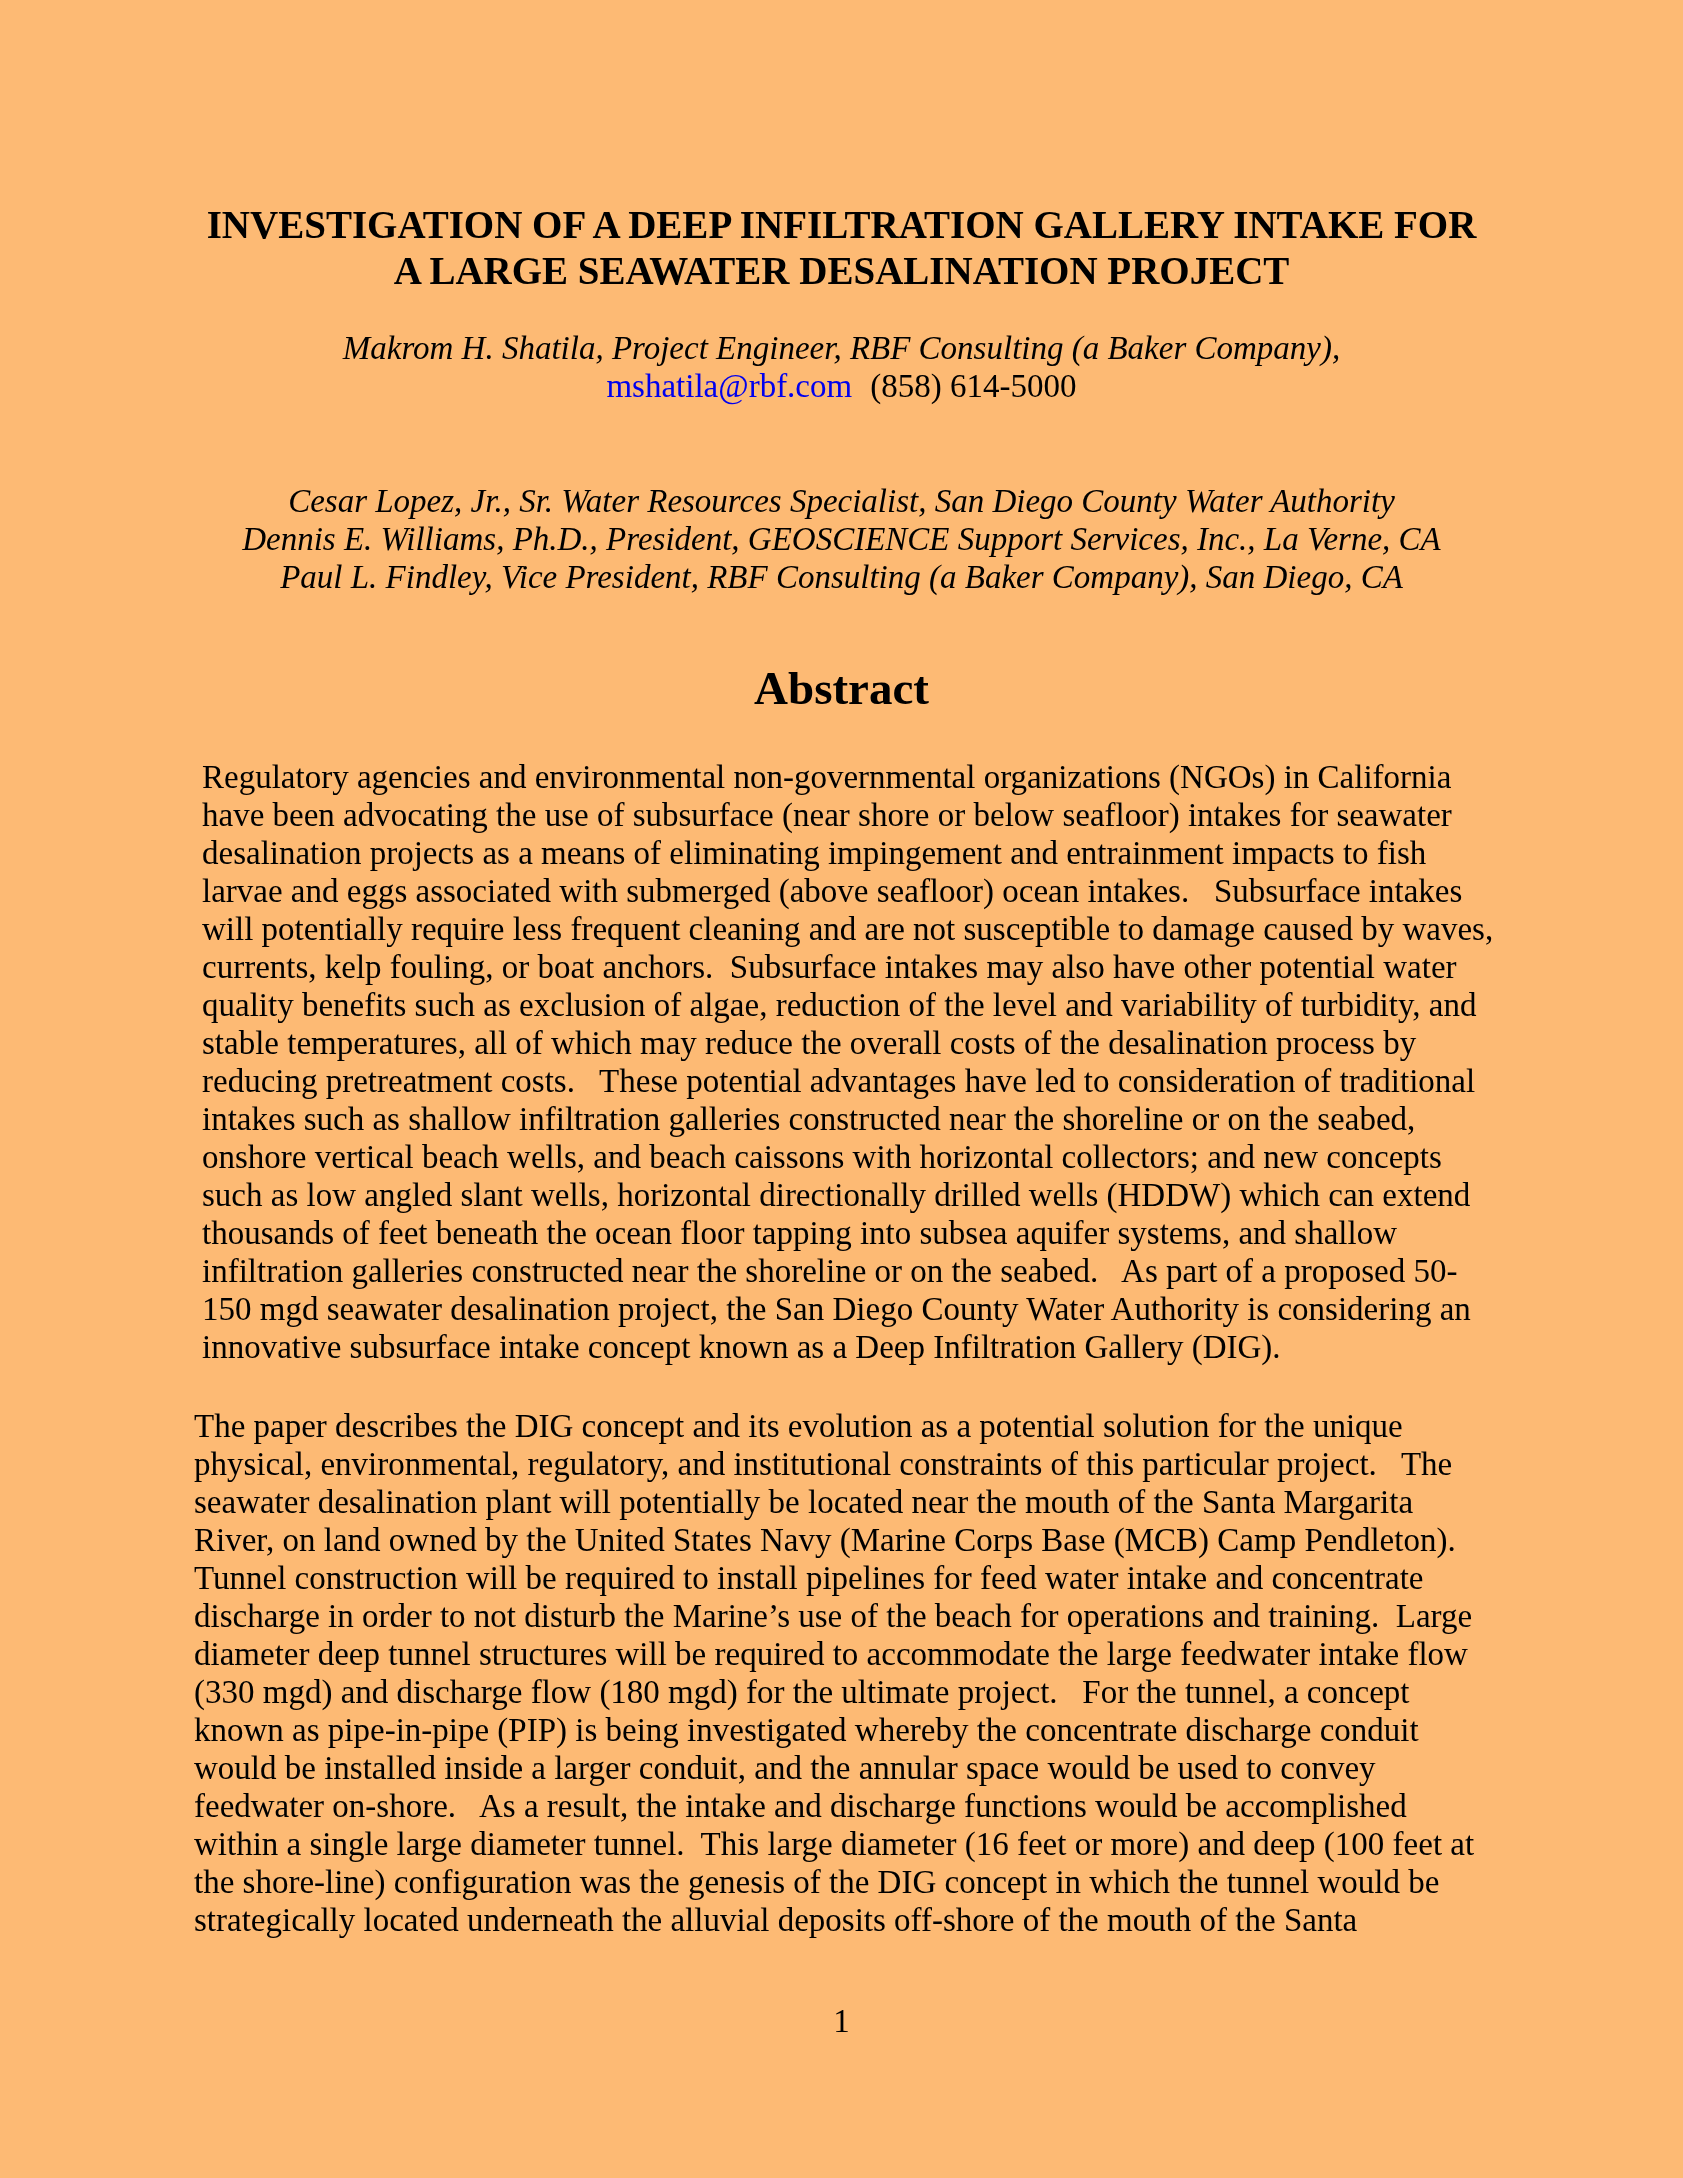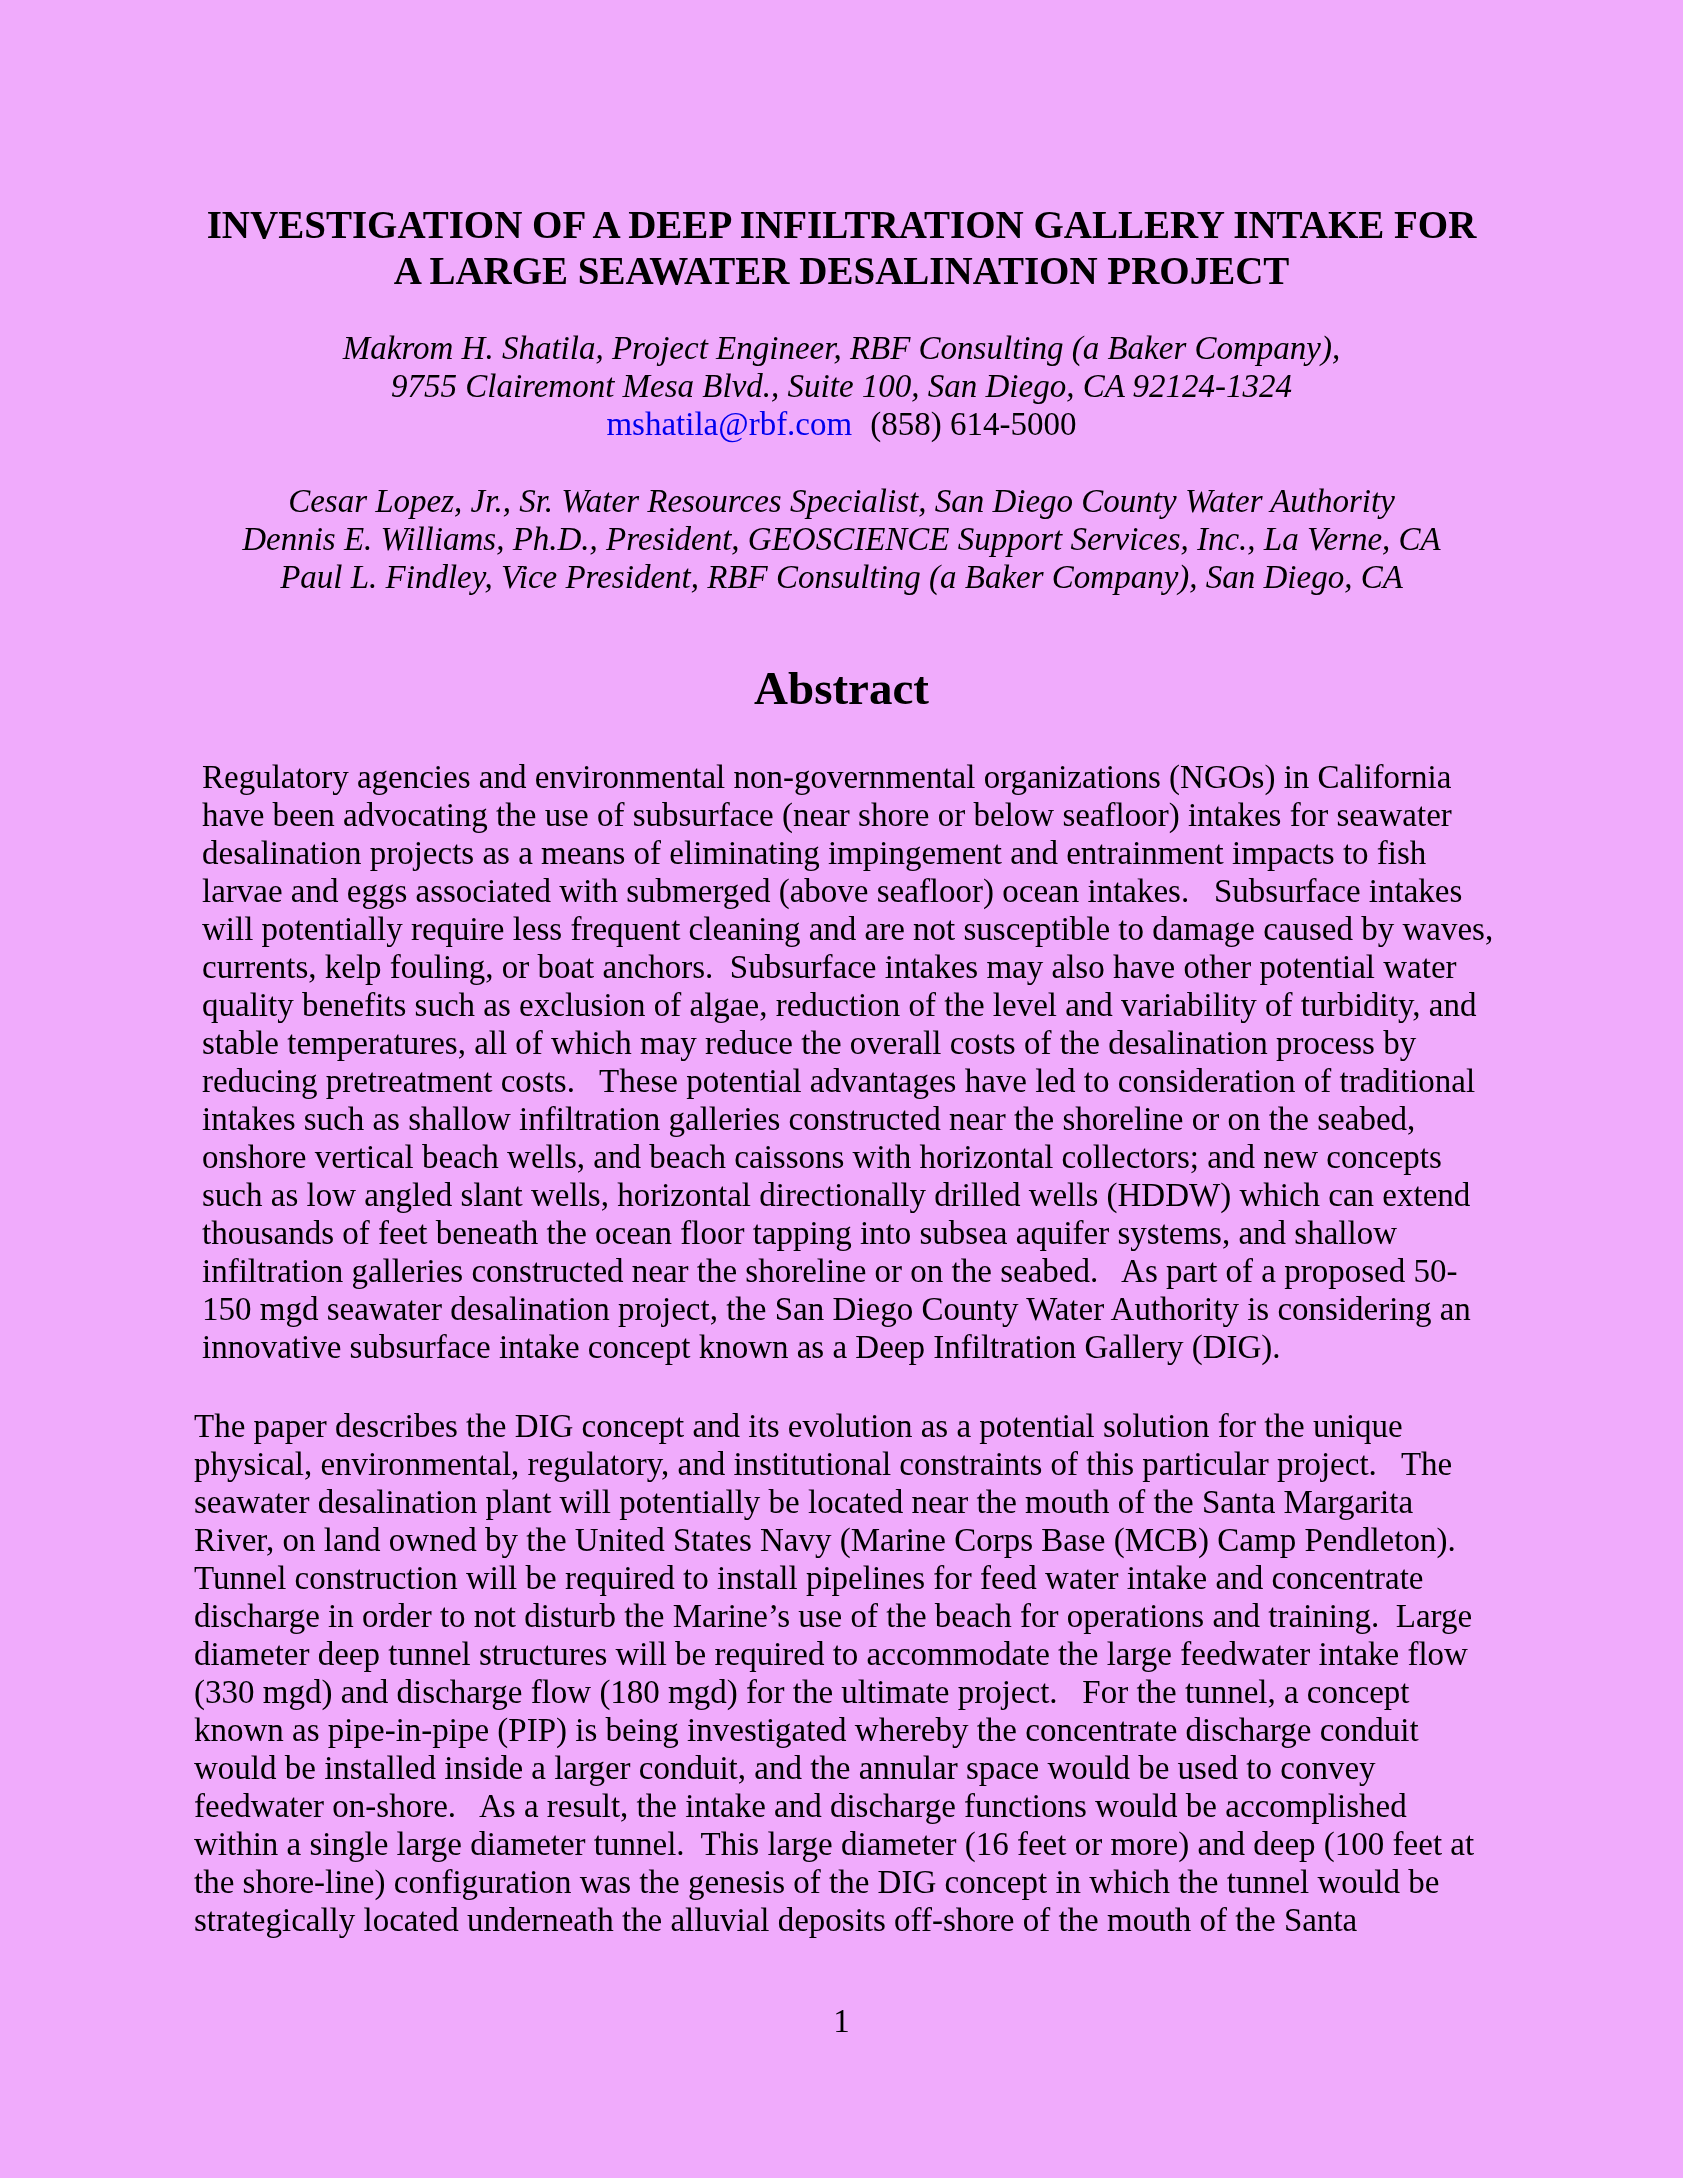--- a/index.html
+++ b/index.html
@@ -4,21 +4,21 @@
 <style>
   html, body {
     margin: 0;
     padding: 0;
     background: #ffffff;
   }
   .page {
     position: relative;
     width: 1683px;
     height: 2178px;
-    background: #f0abfc;
+    background: #fdba74;
     color: #000000;
     font-family: "Liberation Serif", "DejaVu Serif", serif;
     overflow: hidden;
   }
   .block {
     position: absolute;
     left: 194px;
     width: 1295px;
   }
   .title {
@@ -75,21 +75,20 @@
 
 <div class="page">
 
   <div class="block title">
     <div>INVESTIGATION OF A DEEP INFILTRATION GALLERY INTAKE FOR</div>
     <div>A LARGE SEAWATER DESALINATION PROJECT</div>
   </div>
 
   <div class="block author-block-1">
     <div class="italic-line">Makrom H. Shatila, Project Engineer, RBF Consulting (a Baker Company),</div>
-    <div class="italic-line">9755 Clairemont Mesa Blvd., Suite 100, San Diego, CA 92124-1324</div>
     <div class="contact-line"><a class="email-link">mshatila@rbf.com</a><span class="phone">(858) 614-5000</span></div>
   </div>
 
   <div class="block author-block-2">
     <div class="italic-line">Cesar Lopez, Jr., Sr. Water Resources Specialist, San Diego County Water Authority</div>
     <div class="italic-line">Dennis E. Williams, Ph.D., President, GEOSCIENCE Support Services, Inc., La Verne, CA</div>
     <div class="italic-line">Paul L. Findley, Vice President, RBF Consulting (a Baker Company), San Diego, CA</div>
   </div>
 
   <div class="block abstract-heading">Abstract</div>

